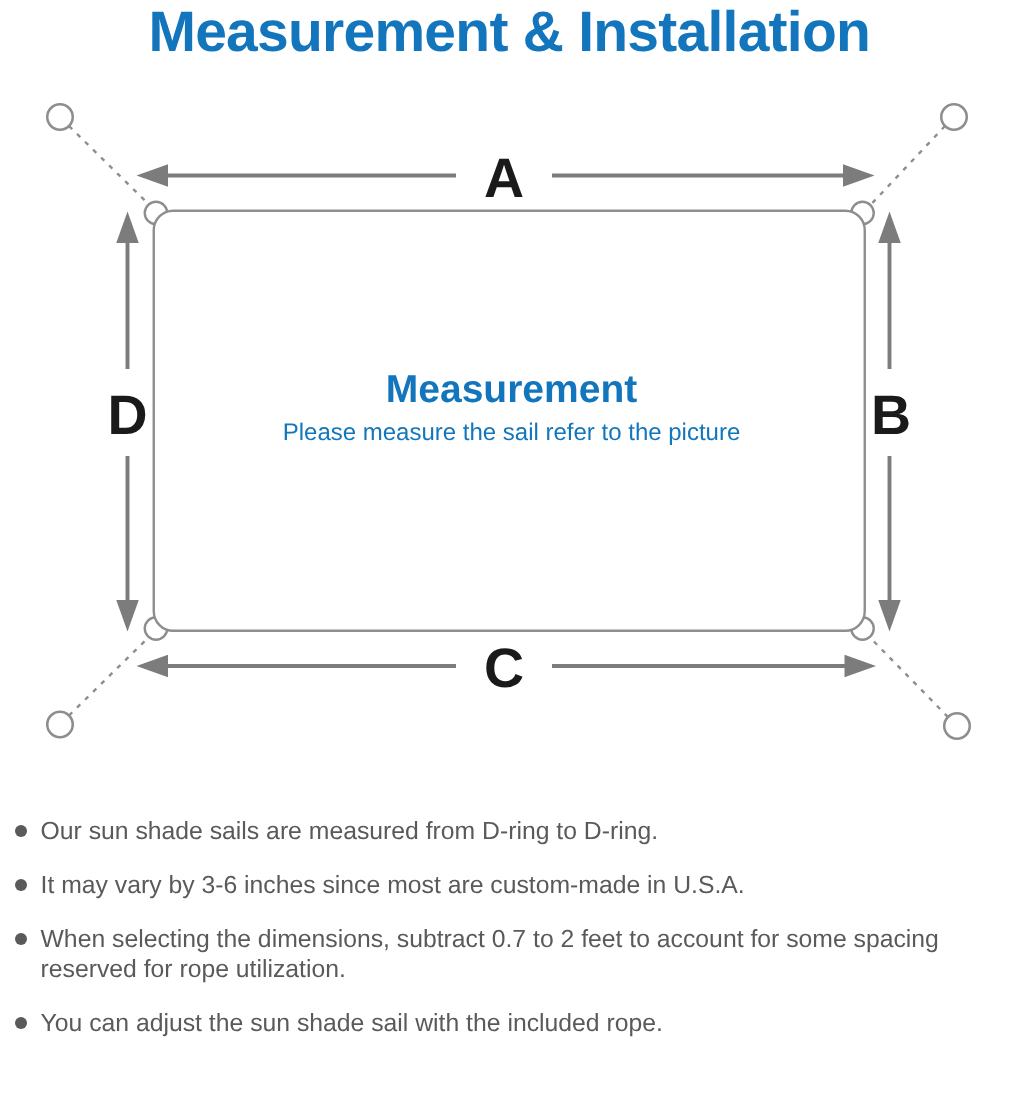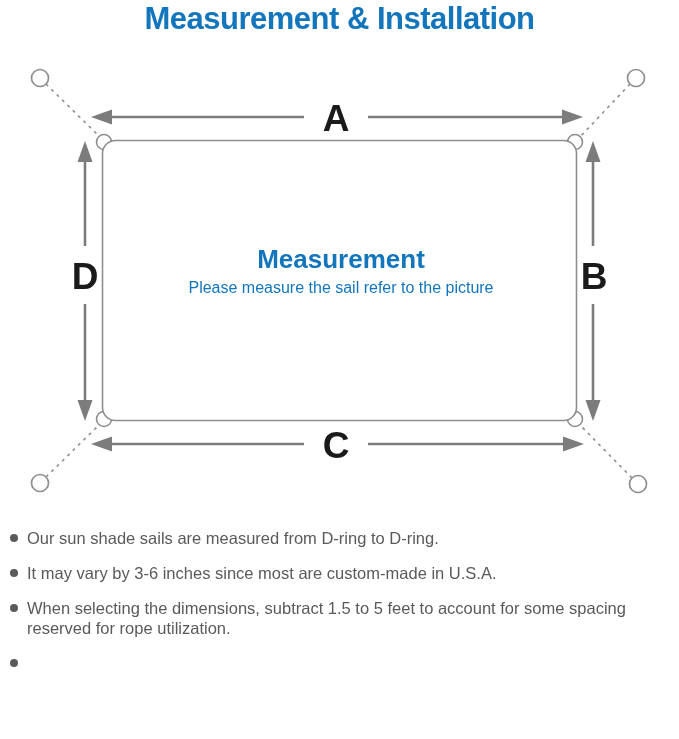--- a/index.html
+++ b/index.html
@@ -15,21 +15,21 @@
     width:679px;height:739px;
     background:#ffffff;
     font-family:"Liberation Sans", sans-serif;
     position:relative;
     overflow:hidden;
   }
   .page{position:absolute;inset:0;}
   h1.title{
     position:absolute;top:1px;left:0;right:0;
     margin:0;text-align:center;
-    font-size:31px;font-weight:700;
+    font-size:38px;font-weight:700;
     color:var(--accent);
     letter-spacing:-0.5px;
   }
   svg.diagram{position:absolute;top:0;left:0;}
   .diag-dash{stroke:var(--line-gray);stroke-width:1.6;stroke-dasharray:3 4.5;fill:none;}
   .diag-ring{stroke:var(--line-gray);stroke-width:1.6;fill:#ffffff;}
   .diag-anchor{stroke:var(--line-gray);stroke-width:1.7;fill:#ffffff;}
   .sail{stroke:var(--line-gray);stroke-width:1.6;fill:#ffffff;}
   .arrow-line{stroke:var(--arrow-gray);stroke-width:2.6;fill:none;}
   .arrow-head{fill:var(--arrow-gray);stroke:none;}
@@ -48,21 +48,21 @@
     font-family:"Liberation Sans", sans-serif;
     font-size:16px;font-weight:400;
     fill:var(--accent);text-anchor:middle;
   }
   ul.notes{
     position:absolute;top:528px;left:10px;right:5px;
     margin:0;padding:0;list-style:none;
   }
   ul.notes li{
     display:flex;align-items:flex-start;
-    margin:0 0 15px 0;
+    margin:16px 0 15px 0;
     color:var(--text-gray);
     font-size:16.5px;line-height:20px;
   }
   ul.notes .dot{
     flex:0 0 auto;
     width:8px;height:8px;border-radius:50%;
     background:var(--text-gray);
     margin:6px 9px 0 0;
   }
 </style>
@@ -139,20 +139,21 @@
     <li>
       <span class="dot"></span>
       <span>Our sun shade sails are measured from D-ring to D-ring.</span>
     </li>
     <li>
       <span class="dot"></span>
       <span>It may vary by 3-6 inches since most are custom-made in U.S.A.</span>
     </li>
     <li>
       <span class="dot"></span>
-      <span>When selecting the dimensions, subtract 1.5 to 5 feet to account for some spacing reserved for rope utilization.</span>
+      <span>When selecting the dimensions, subtract 0.7 to 2 feet to account for some spacing reserved for rope utilization.</span>
     </li>
     <li>
       <span class="dot"></span>
+      <span>You can adjust the sun shade sail with the included rope.</span>
     </li>
   </ul>
 
 </div>
 
 </body></html>

